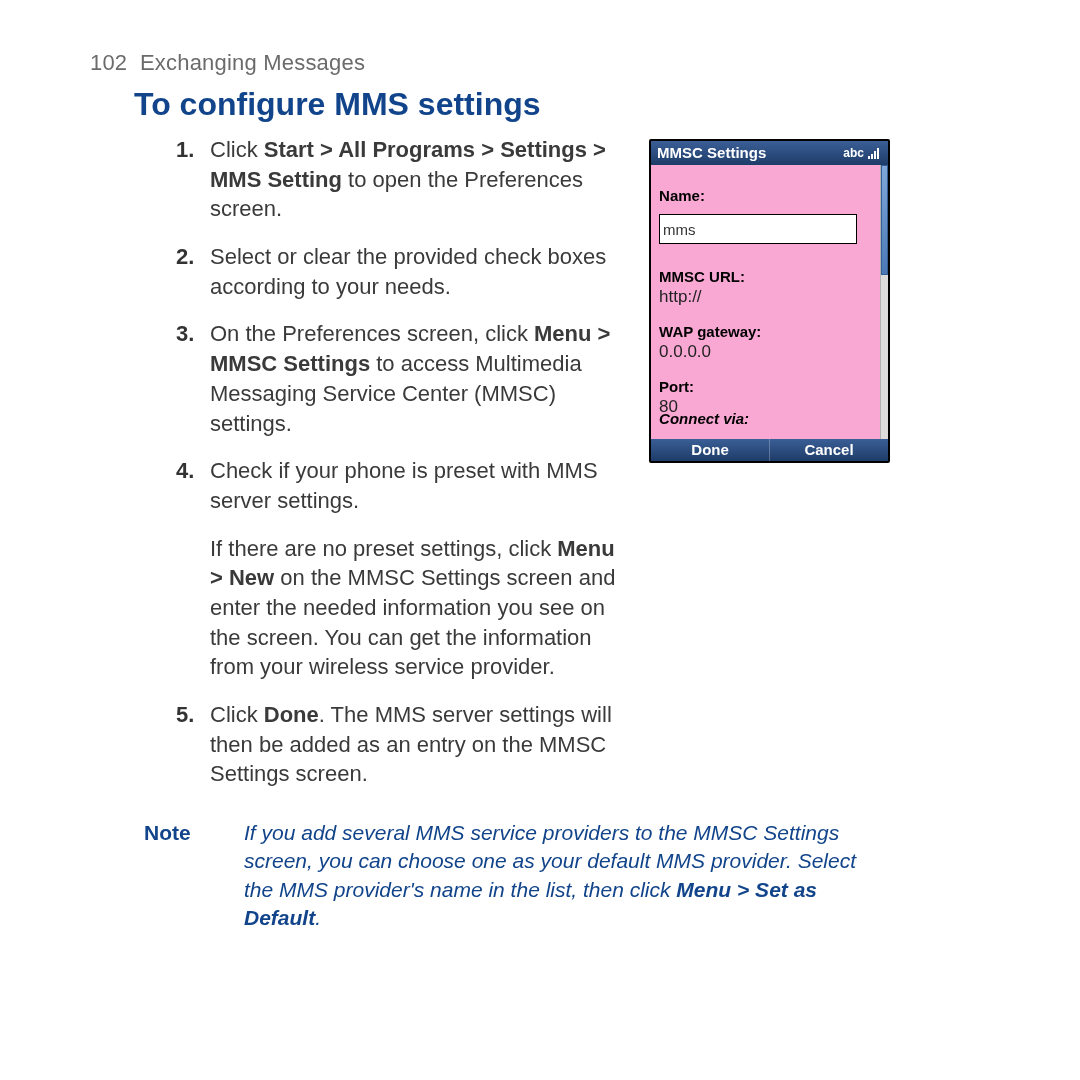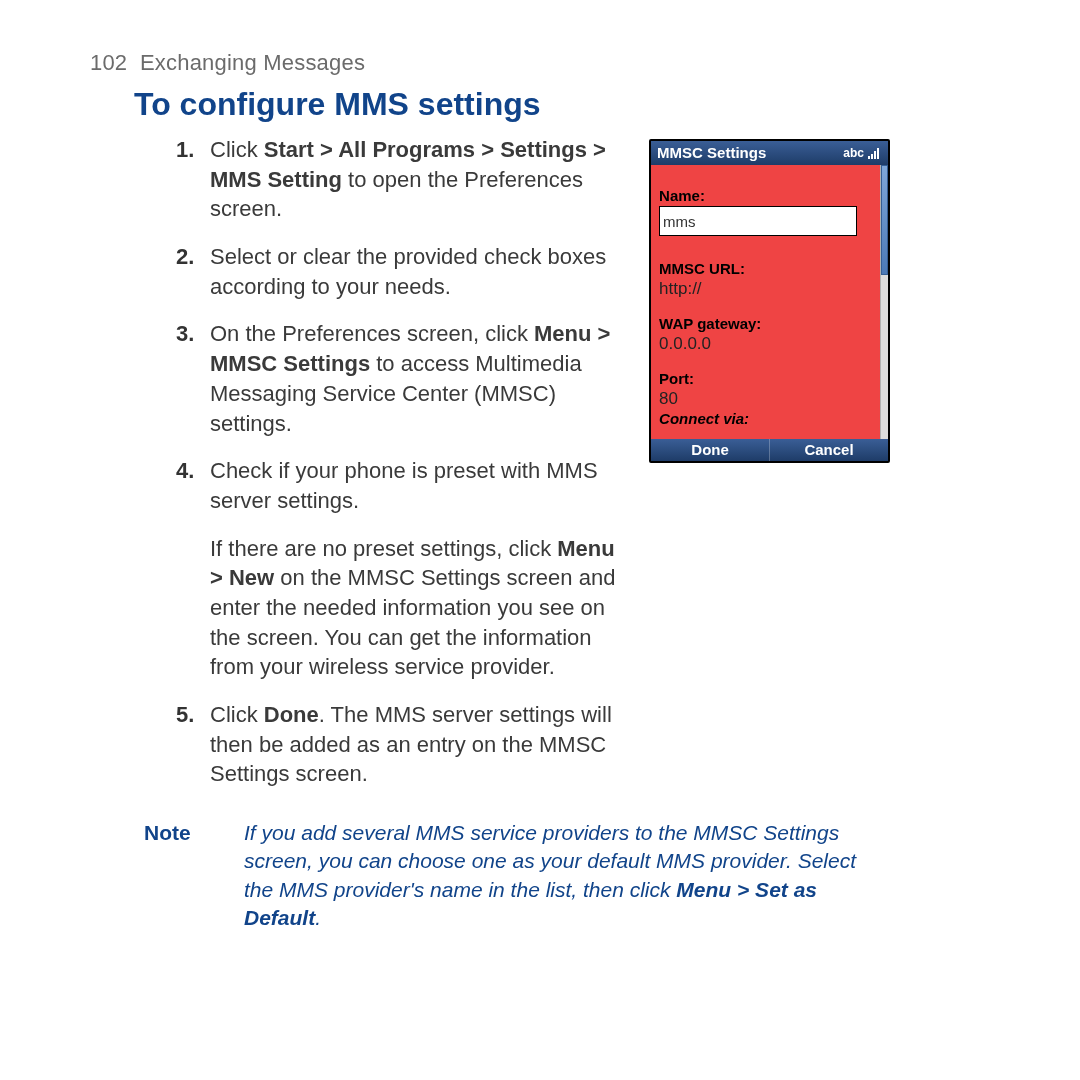--- a/index.html
+++ b/index.html
@@ -82,21 +82,21 @@
     flex: 0 0 100px;
   }
   .note-body { flex: 1; font-style: italic; }
   .note-body b { font-weight: 700; }
 
   
   .phone {
     width: 258px;
     border: 2px solid #000;
     border-radius: 2px;
-    background: #ef4444;
+    background: #f9a8d4;
     font-family: Tahoma, "Segoe UI", Arial, sans-serif;
     font-size: 15px;
     color: #000;
     box-sizing: border-box;
     margin-top: 4px;
   }
   .phone .titlebar {
     background: #2a4d80;
     background: linear-gradient(#3a5e96, #1e3c68);
     color: #fff;
@@ -160,21 +160,21 @@
   .phone input.txt {
     width: 198px;
     height: 20px;
     border:1px solid #000;
     font-family:inherit;
     font-size:15px;
     padding:14px 3px;
     box-sizing:border-box;
     color:#333;
     background:#fff;
-    margin:2px 0 8px 0;
+    margin:10px 0 8px 0;
   }
   .phone .cut {
     font-weight:700;
     font-size:15px;
     position:absolute;
     bottom:12px; left:8px;font-style:italic;
   }
   .phone .softkeys{
     height:22px;
     background:linear-gradient(#3a5e96,#1e3c68);

